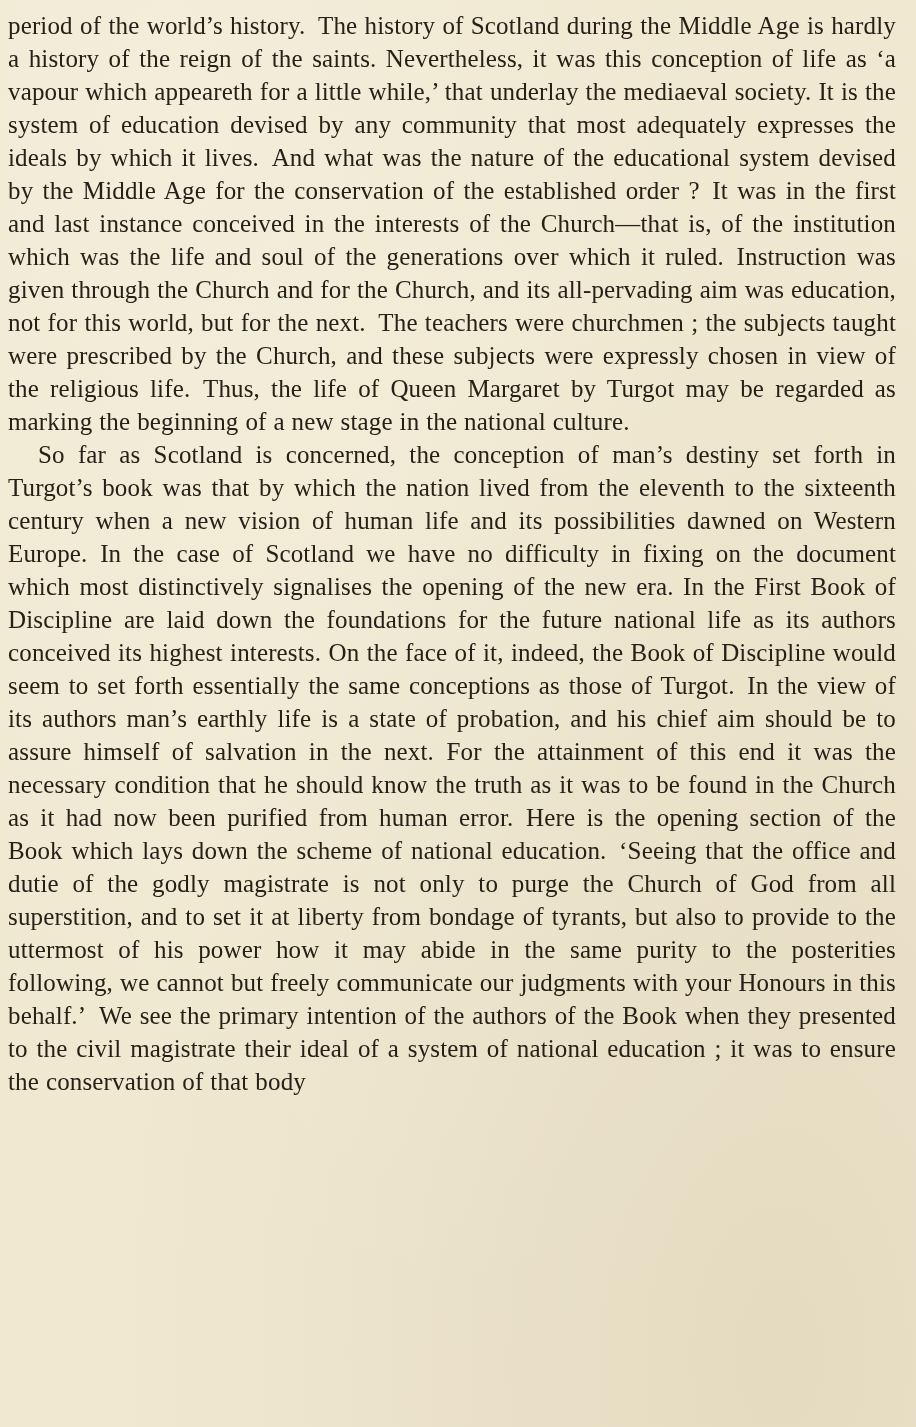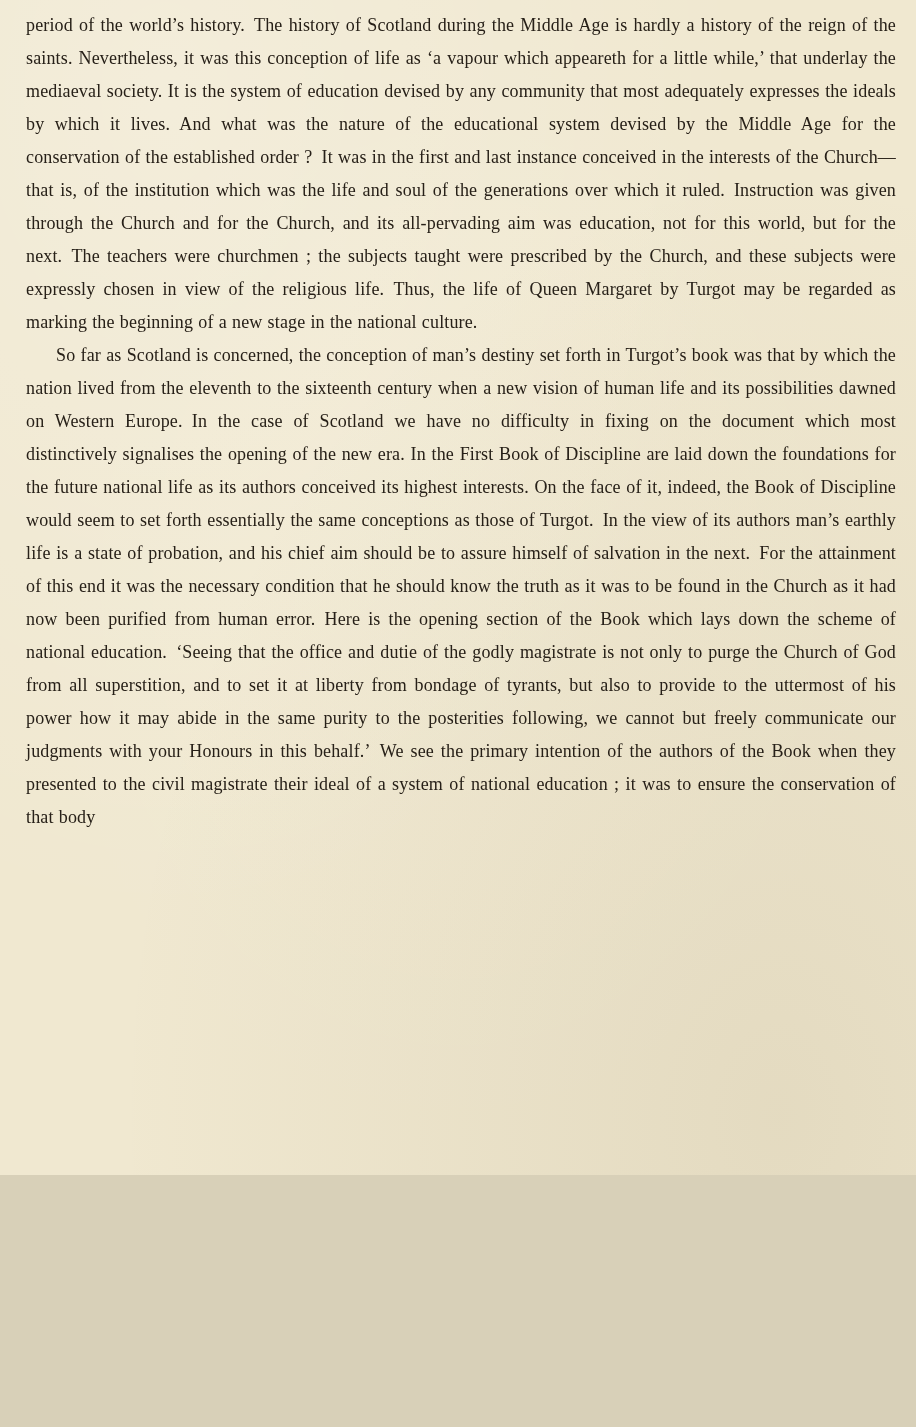--- a/index.html
+++ b/index.html
@@ -3,33 +3,33 @@
 <meta charset="utf-8">
 <style>
   html, body {
     margin: 0;
     padding: 0;
     background: #d8d0b8;
   }
   .page {
     position: relative;
     width: 916px;
-    height: 1175px;
+    height: 1427px;
     margin: 0 auto;
     box-sizing: border-box;
-    padding: 9px 20px 0 26px;
+    padding: 9px 20px 0 8px;
     overflow: hidden;
     background:
       radial-gradient(ellipse at 18% 8%, rgba(255,255,255,0.22), transparent 55%),
       radial-gradient(ellipse at 85% 95%, rgba(120,100,55,0.10), transparent 60%),
       radial-gradient(ellipse at 50% 50%, rgba(255,252,235,0.10), transparent 70%),
       var(--paper, #f0e8d0);
     color: var(--ink, #272018);
     font-family: "Liberation Serif", "DejaVu Serif", serif;
-    font-size: 18px;
+    font-size: 25px;
     line-height: 33px;
     text-align: justify;
     letter-spacing: 0.15px;
     word-spacing: 0.5px;
   }
   .text-block {
     width: 100%;
   }
   p.para {
     margin: 0;

